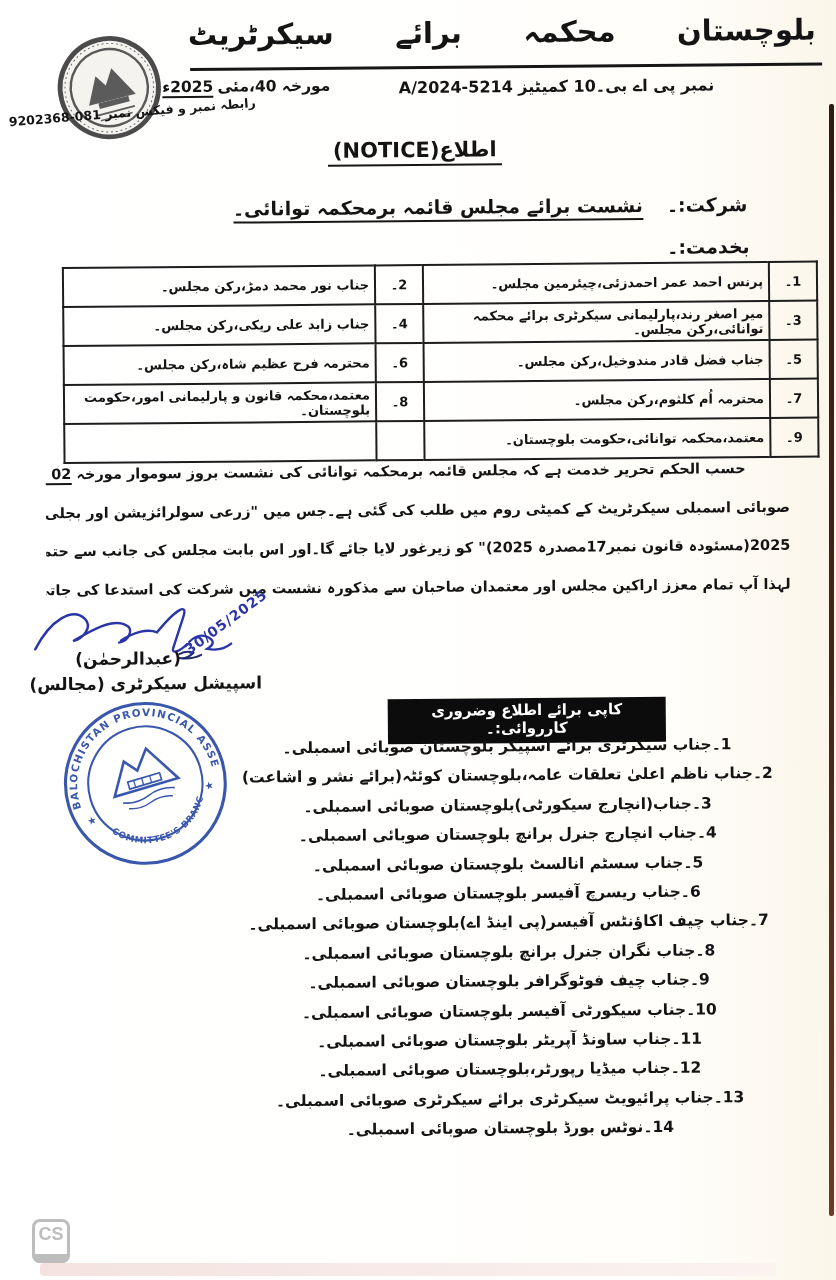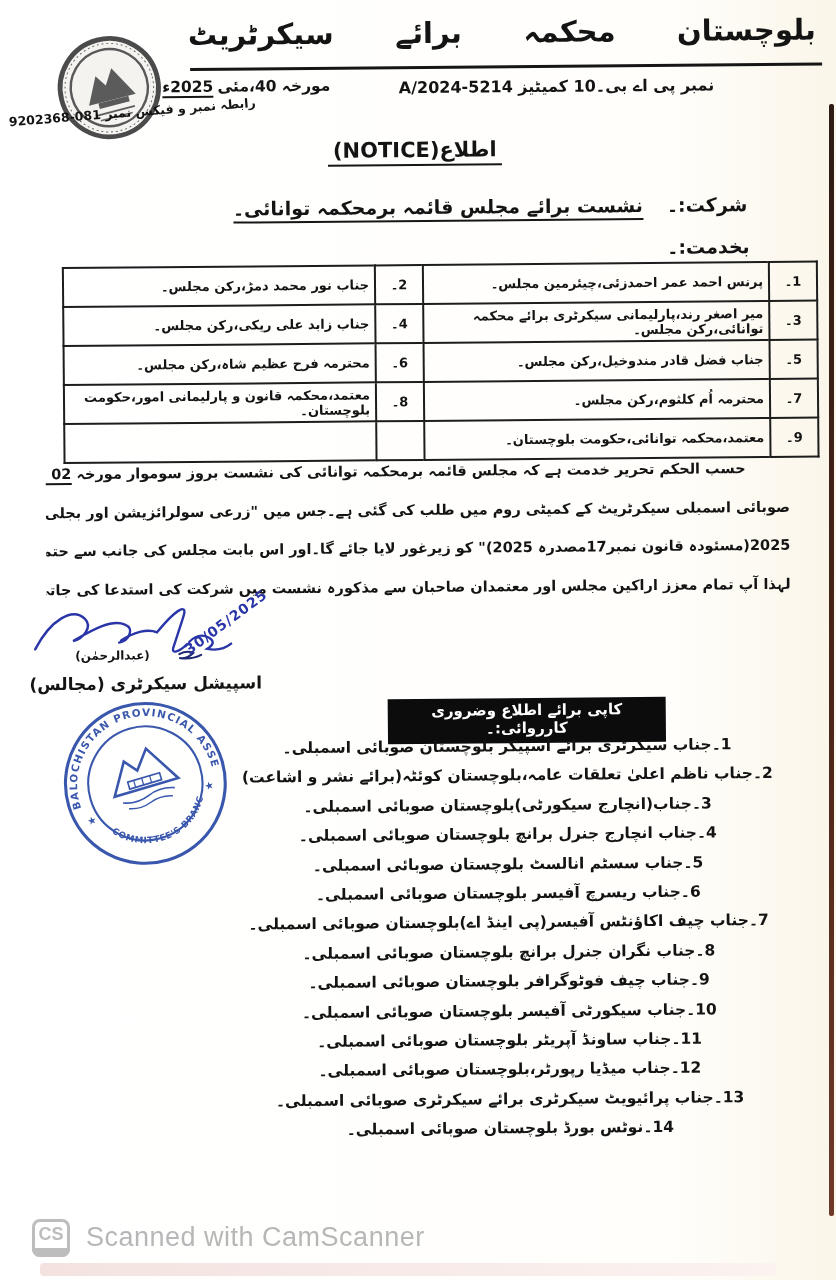--- a/index.html
+++ b/index.html
@@ -34,34 +34,34 @@
   
   .body-par{position:absolute;left:46px;top:452px;width:744px;direction:rtl;font-size:14.5px;font-weight:700;color:#141414;}
   .body-par .ln{height:38.5px;line-height:38.5px;white-space:nowrap;overflow:hidden;text-align:right;}
   .body-par .ln1{padding-right:44px;}
   .body-par .ln4{text-align:center;}
   .body-par .und{border-bottom:2px solid #161616;padding-bottom:1px;}
 
   
   .sig-svg{position:absolute;left:28px;top:590px;width:235px;height:78px;}
   .sig-date{position:absolute;left:176px;top:612px;transform:rotate(-36deg);color:#2a35a8;font-size:14px;font-weight:700;letter-spacing:1px;}
-  .sig-name{position:absolute;left:74px;top:646px;font-size:12px;text-align:center;}
+  .sig-name{position:absolute;left:74px;top:646px;font-size:17px;text-align:center;}
   .sig-title{position:absolute;left:28px;top:671px;font-size:17px;}
 
   
   .stamp{position:absolute;left:60px;top:698px;width:166px;height:166px;transform:rotate(-16deg);opacity:.93;}
 
   
   .copy-h{position:absolute;left:386px;top:699px;width:266px;background:#0c0c0c;color:#ffffff;font-size:15px;font-weight:700;direction:rtl;text-align:center;padding:3px 6px 6px;}
   .copy-h span{color:#fff;}
   .copy-list{position:absolute;left:222px;top:733px;width:566px;direction:rtl;text-align:center;font-size:15.5px;font-weight:700;color:#141414;}
   .copy-list .ci{height:29.4px;line-height:29.4px;white-space:nowrap;overflow:hidden;}
 
   
-  .cs-icon{position:absolute;left:32px;top:1219px;width:38px;height:38px;border:3px solid #bdbdbd;border-radius:8px;box-sizing:border-box;}
+  .cs-icon{position:absolute;left:32px;top:1219px;width:38px;height:44px;border:3px solid #bdbdbd;border-radius:8px;box-sizing:border-box;}
   .cs-icon .cs-txt{position:absolute;left:0;right:0;top:2px;text-align:center;font-family:"Liberation Sans",sans-serif;font-weight:700;font-size:18px;color:#bdbdbd;}
   .cs-icon .cs-bar{position:absolute;left:-3px;right:-3px;bottom:-3px;height:9px;background:#bdbdbd;border-radius:0 0 8px 8px;}
   .scan-text{position:absolute;left:86px;top:1222px;font-family:"Liberation Sans",sans-serif;font-size:27px;color:#b7b7b7;letter-spacing:.5px;}
 
   .edge-line{position:absolute;left:829px;top:104px;width:5px;height:1112px;background:linear-gradient(to bottom,#2e1b14,#4a2519 55%,#6e3a2a);border-radius:2px;}
   .bottom-strip{position:absolute;left:40px;right:60px;top:1263px;height:13px;background:linear-gradient(90deg,#f3e2e0,#f8ecea 60%,#fbf3ef);border-radius:4px;}
 </style>
 </head>
 <body>
 
@@ -212,14 +212,13 @@
     </div>
   </div>
 
   <div class="edge-line"></div>
   <div class="bottom-strip"></div>
 
   <div class="cs-icon">
     <span class="cs-txt">CS</span>
     <span class="cs-bar"></span>
   </div>
-  <div class="scan-text">Scanned with CamScanner</div>
 </div>
 
 </body></html>

